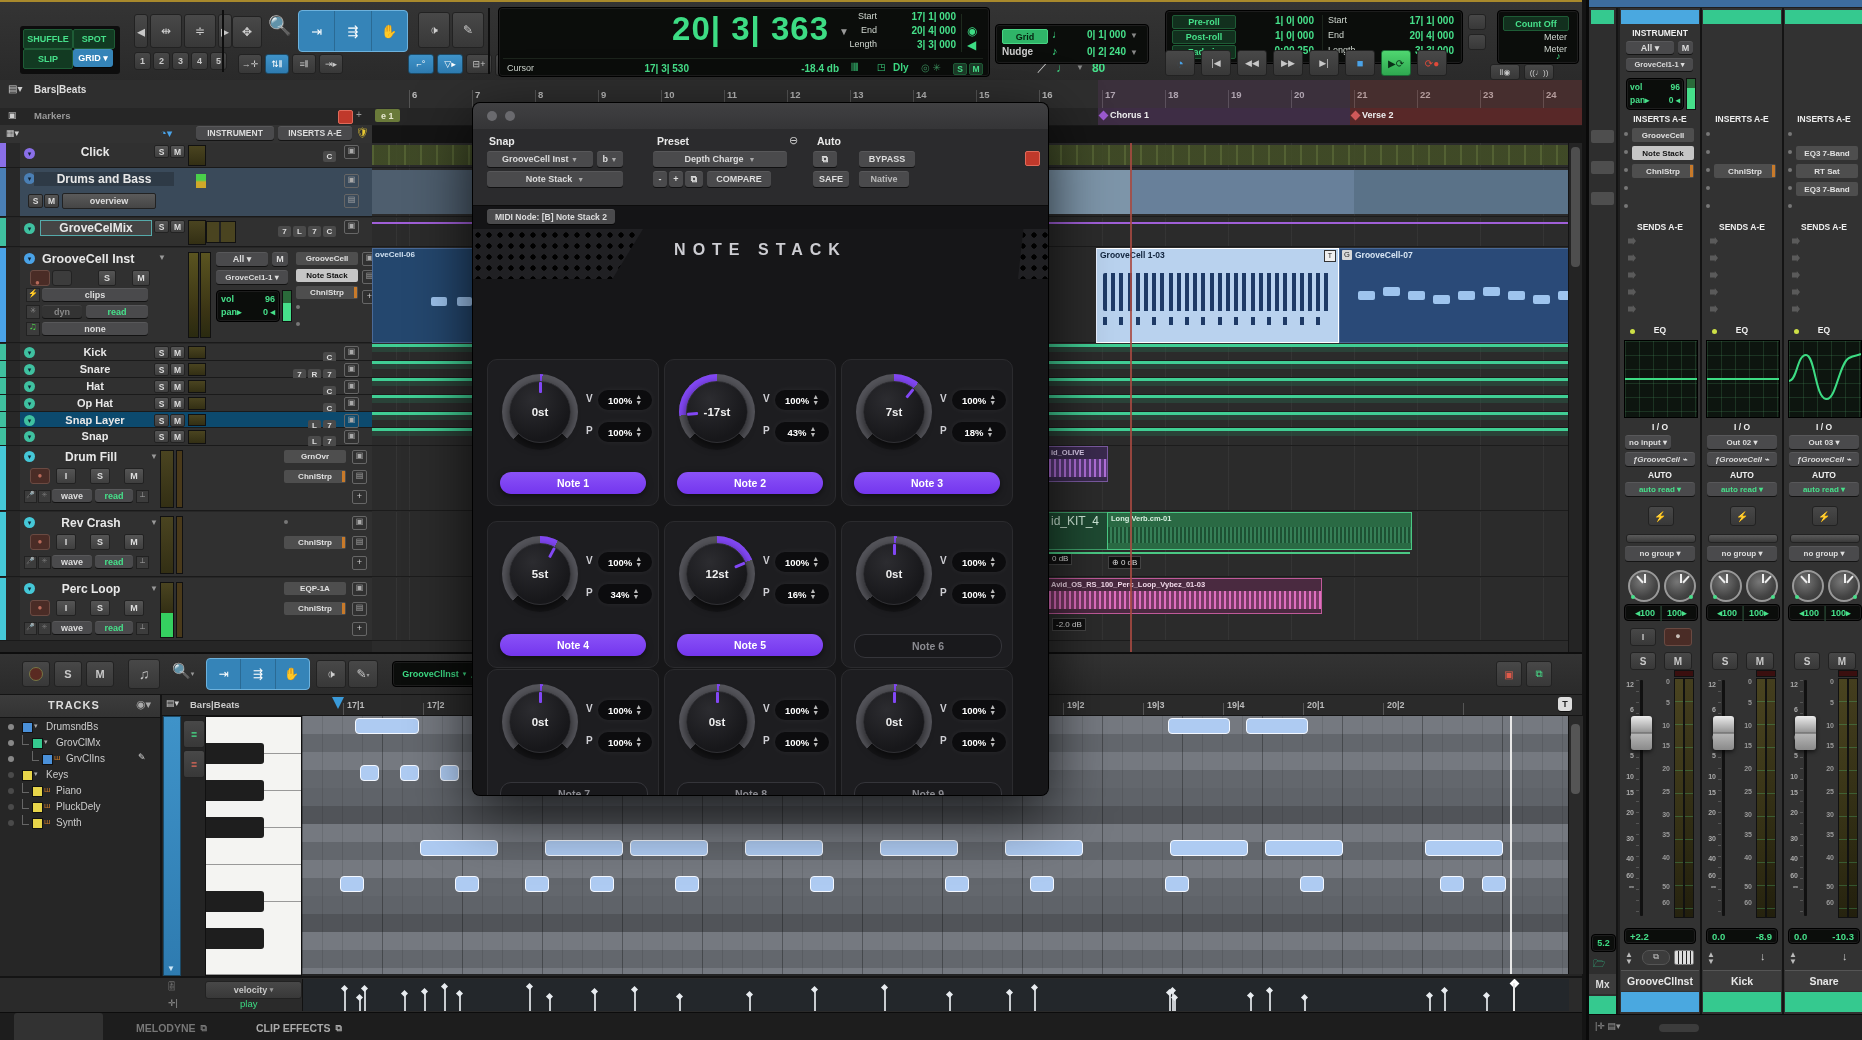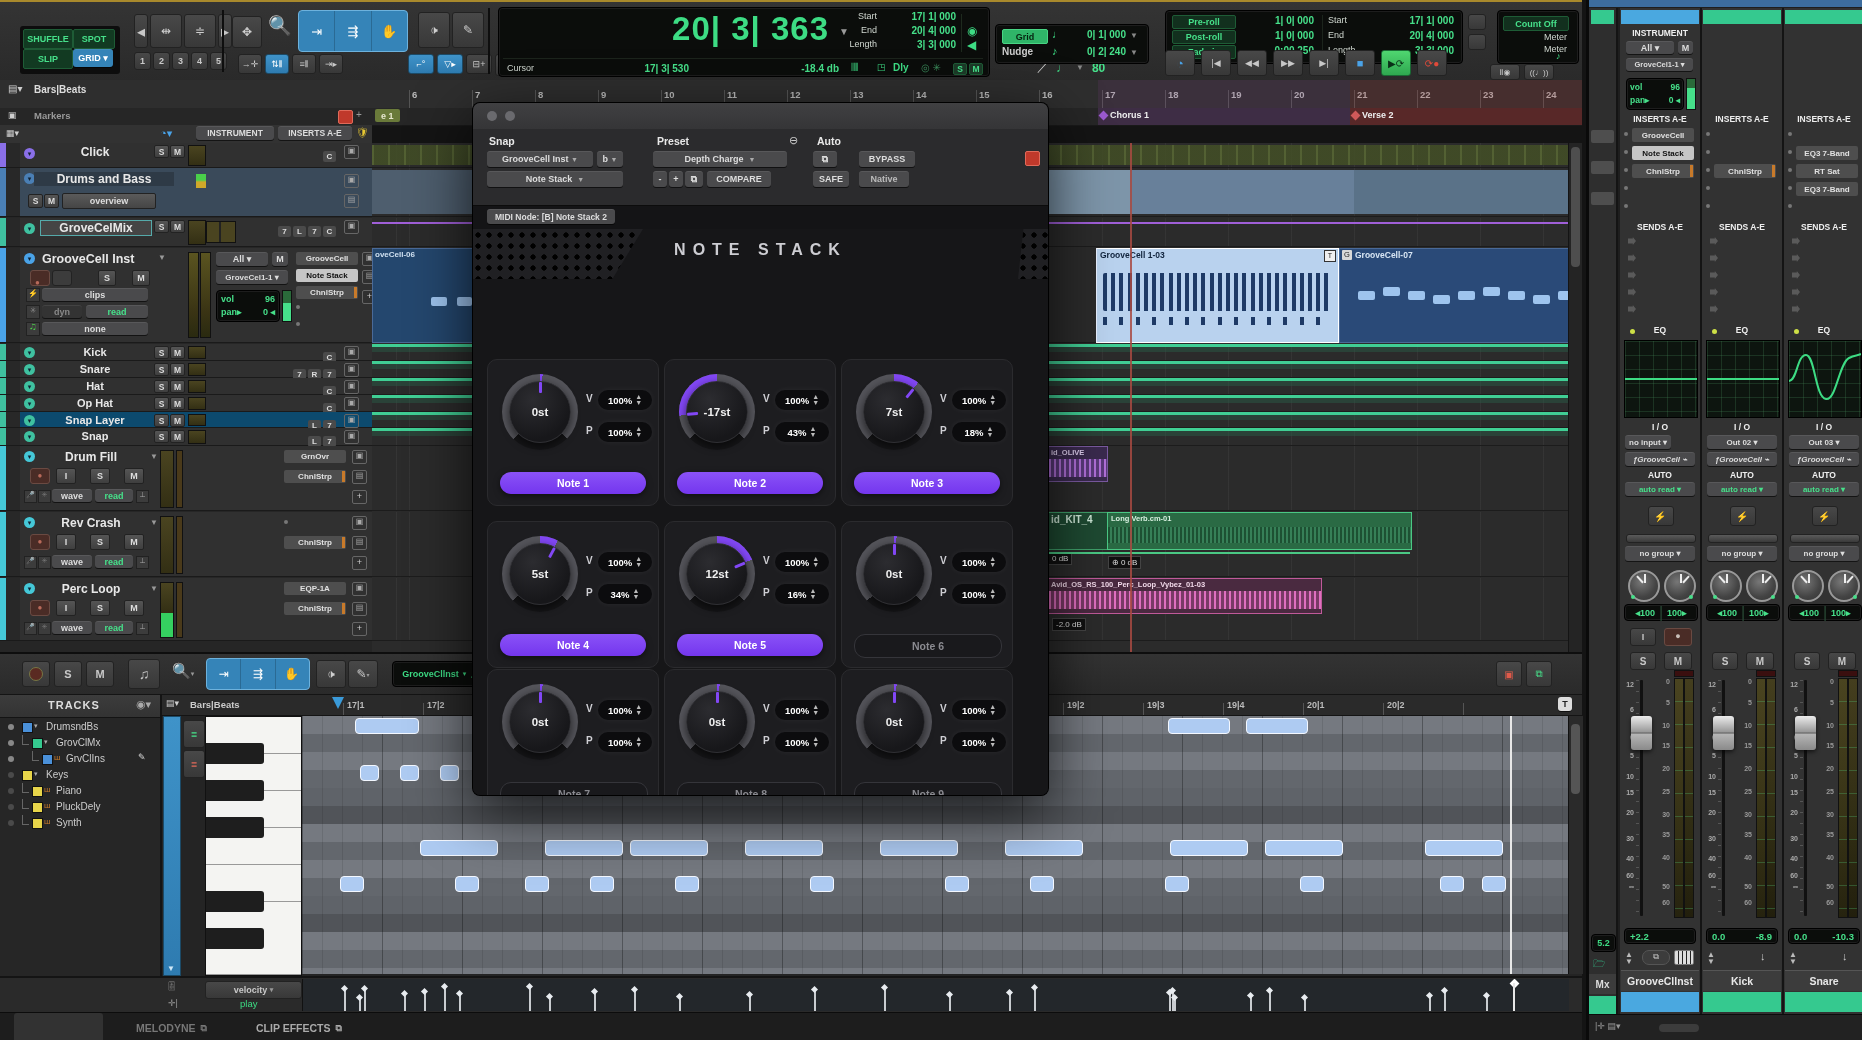--- a/index.html
+++ b/index.html
@@ -478,21 +478,21 @@
         <div style="position: absolute; left: 0px; top: 3px; width: 1210px; height: 5px; background: rgb(42, 90, 70); opacity: 0.5;"></div>
       </div>
       <div id="lane10" style="position: absolute; left: 0px; top: 303px; width: 1210px; height: 64px; border-bottom: 1px solid rgb(28, 28, 28); background: repeating-linear-gradient(90deg, rgba(70, 70, 70, 0.35) 0px, rgba(70, 70, 70, 0.35) 1px, transparent 1px, transparent 63px) 37px 0px, rgb(43, 43, 43);">
         <div style="position: absolute; left: 676px; top: 0px; width: 58px; height: 34px; background: rgb(58, 42, 78); border: 1px solid rgb(122, 90, 160); overflow: hidden;">
           <div style="position: absolute; left: 2px; top: 1px; font-size: 7.5px; color: rgb(224, 208, 240); font-weight: bold; white-space: nowrap;">id_OLIVE</div>
           <div style="position: absolute; left: 0px; top: 12px; width: 58px; height: 18px; background: repeating-linear-gradient(90deg, rgb(176, 111, 216) 0px, rgb(176, 111, 216) 2px, rgb(90, 58, 122) 2px, rgb(90, 58, 122) 5px);"></div>
         </div>
       </div>
       <div id="lane11" style="position: absolute; left: 0px; top: 369px; width: 1210px; height: 64px; border-bottom: 1px solid rgb(28, 28, 28); background: repeating-linear-gradient(90deg, rgba(70, 70, 70, 0.35) 0px, rgba(70, 70, 70, 0.35) 1px, transparent 1px, transparent 63px) 37px 0px, rgb(43, 43, 43);">
         <div style="position: absolute; left: 676px; top: 0px; width: 58px; height: 36px; background: rgb(30, 74, 50); border: 1px solid rgb(63, 160, 106); overflow: hidden;">
-          <div style="position: absolute; left: 2px; top: 1px; font-size: 10px; color: rgb(207, 232, 216); font-weight: bold; white-space: nowrap;">id_KIT_4</div>
+          <div style="position: absolute; left: 2px; top: 1px; font-size: 12px; color: rgb(207, 232, 216); font-weight: normal; white-space: nowrap;">id_KIT_4</div>
         </div>
         <div style="position: absolute; left: 735px; top: 0px; width: 303px; height: 36px; background: rgb(42, 106, 68); border: 1px solid rgb(74, 200, 132); overflow: hidden;">
           <div style="position: absolute; left: 3px; top: 1px; font-size: 7.5px; color: rgb(216, 240, 224); font-weight: bold;">Long Verb.cm-01</div>
           <div style="position: absolute; left: 0px; top: 14px; width: 303px; height: 16px; background: repeating-linear-gradient(90deg, rgb(26, 74, 46) 0px, rgb(26, 74, 46) 2px, rgb(57, 133, 92) 2px, rgb(57, 133, 92) 4px); opacity: 0.8;"></div>
         </div>
         <div style="position: absolute; left: 676px; top: 40px; height: 11px; padding: 0px 3px; background: rgb(17, 17, 17); border: 1px solid rgb(68, 68, 68); color: rgb(221, 221, 221); font-size: 8px; line-height: 11px;">0 dB</div>
         <div style="position: absolute; left: 736px; top: 44px; height: 11px; padding: 0px 3px; background: rgb(17, 17, 17); border: 1px solid rgb(68, 68, 68); color: rgb(221, 221, 221); font-size: 8px; line-height: 11px;">⊕ 0 dB</div>
         <div style="position: absolute; left: 676px; top: 40px; width: 362px; height: 2px; background: rgb(74, 200, 132);"></div>
       </div>
       <div id="lane12" style="position: absolute; left: 0px; top: 435px; width: 1210px; height: 62px; border-bottom: 1px solid rgb(28, 28, 28); background: repeating-linear-gradient(90deg, rgba(70, 70, 70, 0.35) 0px, rgba(70, 70, 70, 0.35) 1px, transparent 1px, transparent 63px) 37px 0px, rgb(43, 43, 43);">

